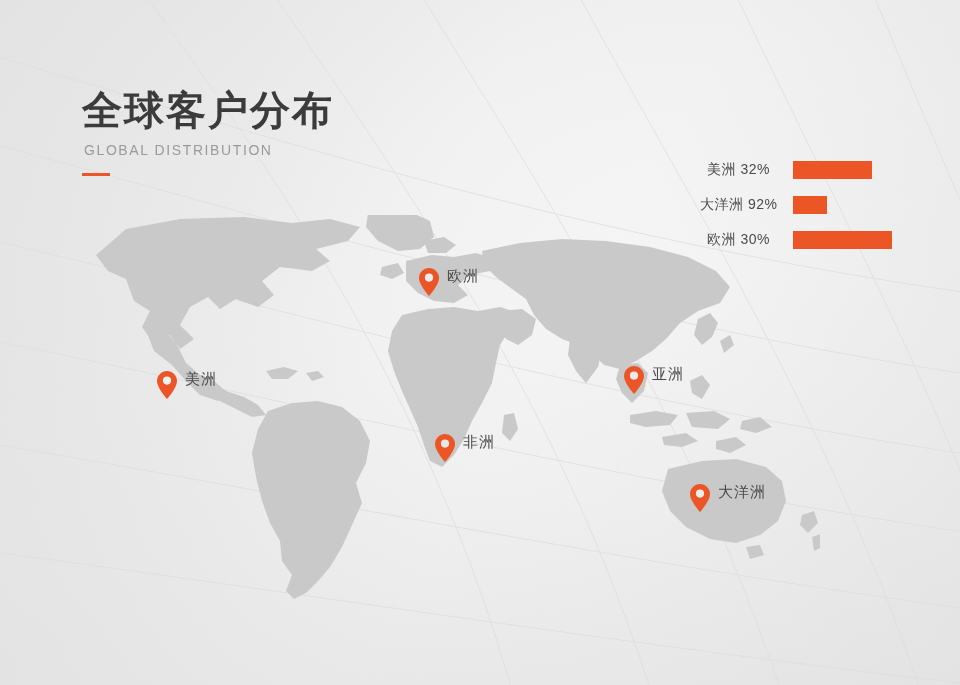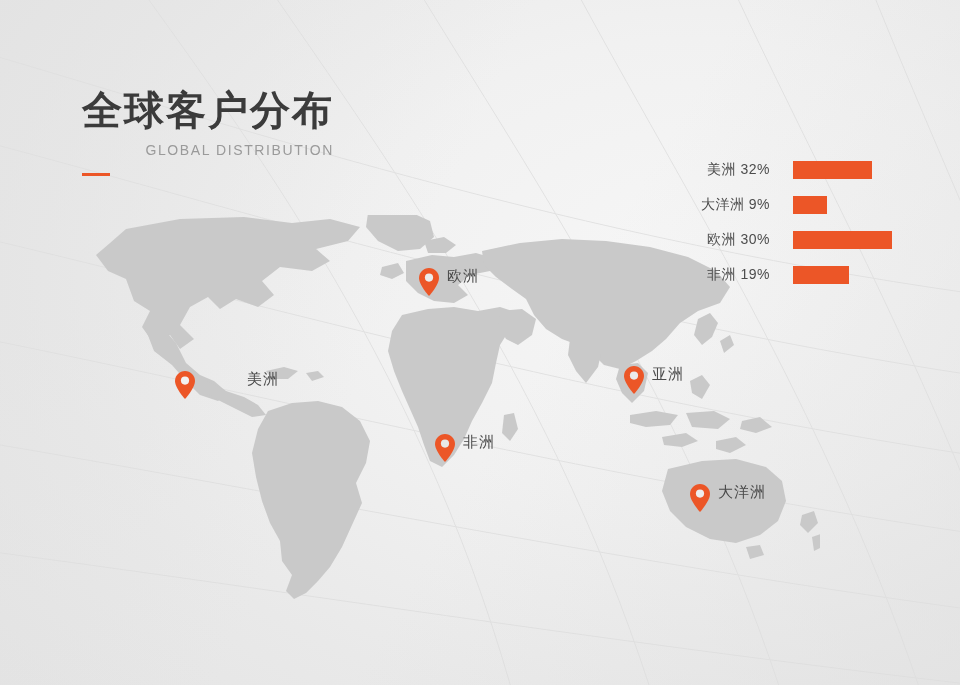--- a/index.html
+++ b/index.html
@@ -31,21 +31,20 @@
     background:
       linear-gradient(115deg, rgba(225,225,225,0.55) 0%, rgba(248,248,248,0.0) 42%),
       linear-gradient(300deg, rgba(222,222,222,0.55) 0%, rgba(250,250,250,0.0) 45%);
     pointer-events: none;
   }
   
   .title-block {
     position: absolute;
     left: 82px;
     top: 88px;
-    text-align: right;
   }
   .main-title {
     font-size: 40px;
     font-weight: bold;
     color: #3b3b3b;
     letter-spacing: 2px;
     line-height: 1.1;
     margin: 0;
     white-space: nowrap;
   }
@@ -211,21 +210,21 @@
                  L706 328 L680 324 L656 312 L640 296 L632 276 Z"></path>
 
         <path d="M716 332 L730 330 L734 340 L720 344 Z"></path>
 
         <path d="M772 300 L784 296 L788 308 L778 318 L770 310 Z"></path>
         <path d="M782 322 L794 318 L796 330 L784 336 Z"></path>
       </g>
     </svg>
 
     
-    <div class="marker" style="left:144px; top:155px;gap:44px;">
+    <div class="marker" style="left:126px; top:155px;">
       <svg class="pin" viewBox="0 0 22 30" aria-hidden="true">
         <path d="M11 1 C5.5 1 1 5.5 1 11 C1 18 11 29 11 29 C11 29 21 18 21 11 C21 5.5 16.5 1 11 1 Z" fill="#ec5627"></path>
         <circle cx="11" cy="10.6" r="4.1" fill="#f2f2f2"></circle>
       </svg>
       <span class="marker-label">美洲</span>
     </div>
 
     <div class="marker" style="left:388px; top:52px;">
       <svg class="pin" viewBox="0 0 22 30" aria-hidden="true">
         <path d="M11 1 C5.5 1 1 5.5 1 11 C1 18 11 29 11 29 C11 29 21 18 21 11 C21 5.5 16.5 1 11 1 Z" fill="#ec5627"></path>
@@ -260,32 +259,26 @@
   </div>
 
   <div class="chart">
     <div class="chart-row">
       <div class="chart-label">美洲 32%</div>
       <div class="bar-track">
         <div class="bar" style="width: 79px;"></div>
       </div>
     </div>
     <div class="chart-row">
-      <div class="chart-label">大洋洲 9%</div>
+      <div class="chart-label">大洋洲 92%</div>
       <div class="bar-track">
         <div class="bar" style="width: 34px;"></div>
       </div>
     </div>
     <div class="chart-row">
       <div class="chart-label">欧洲 30%</div>
       <div class="bar-track">
         <div class="bar" style="width: 99px;"></div>
       </div>
     </div>
-    <div class="chart-row">
-      <div class="chart-label">非洲 19%</div>
-      <div class="bar-track">
-        <div class="bar" style="width: 56px;"></div>
-      </div>
-    </div>
   </div>
 
 </div>
 
 </body></html>

